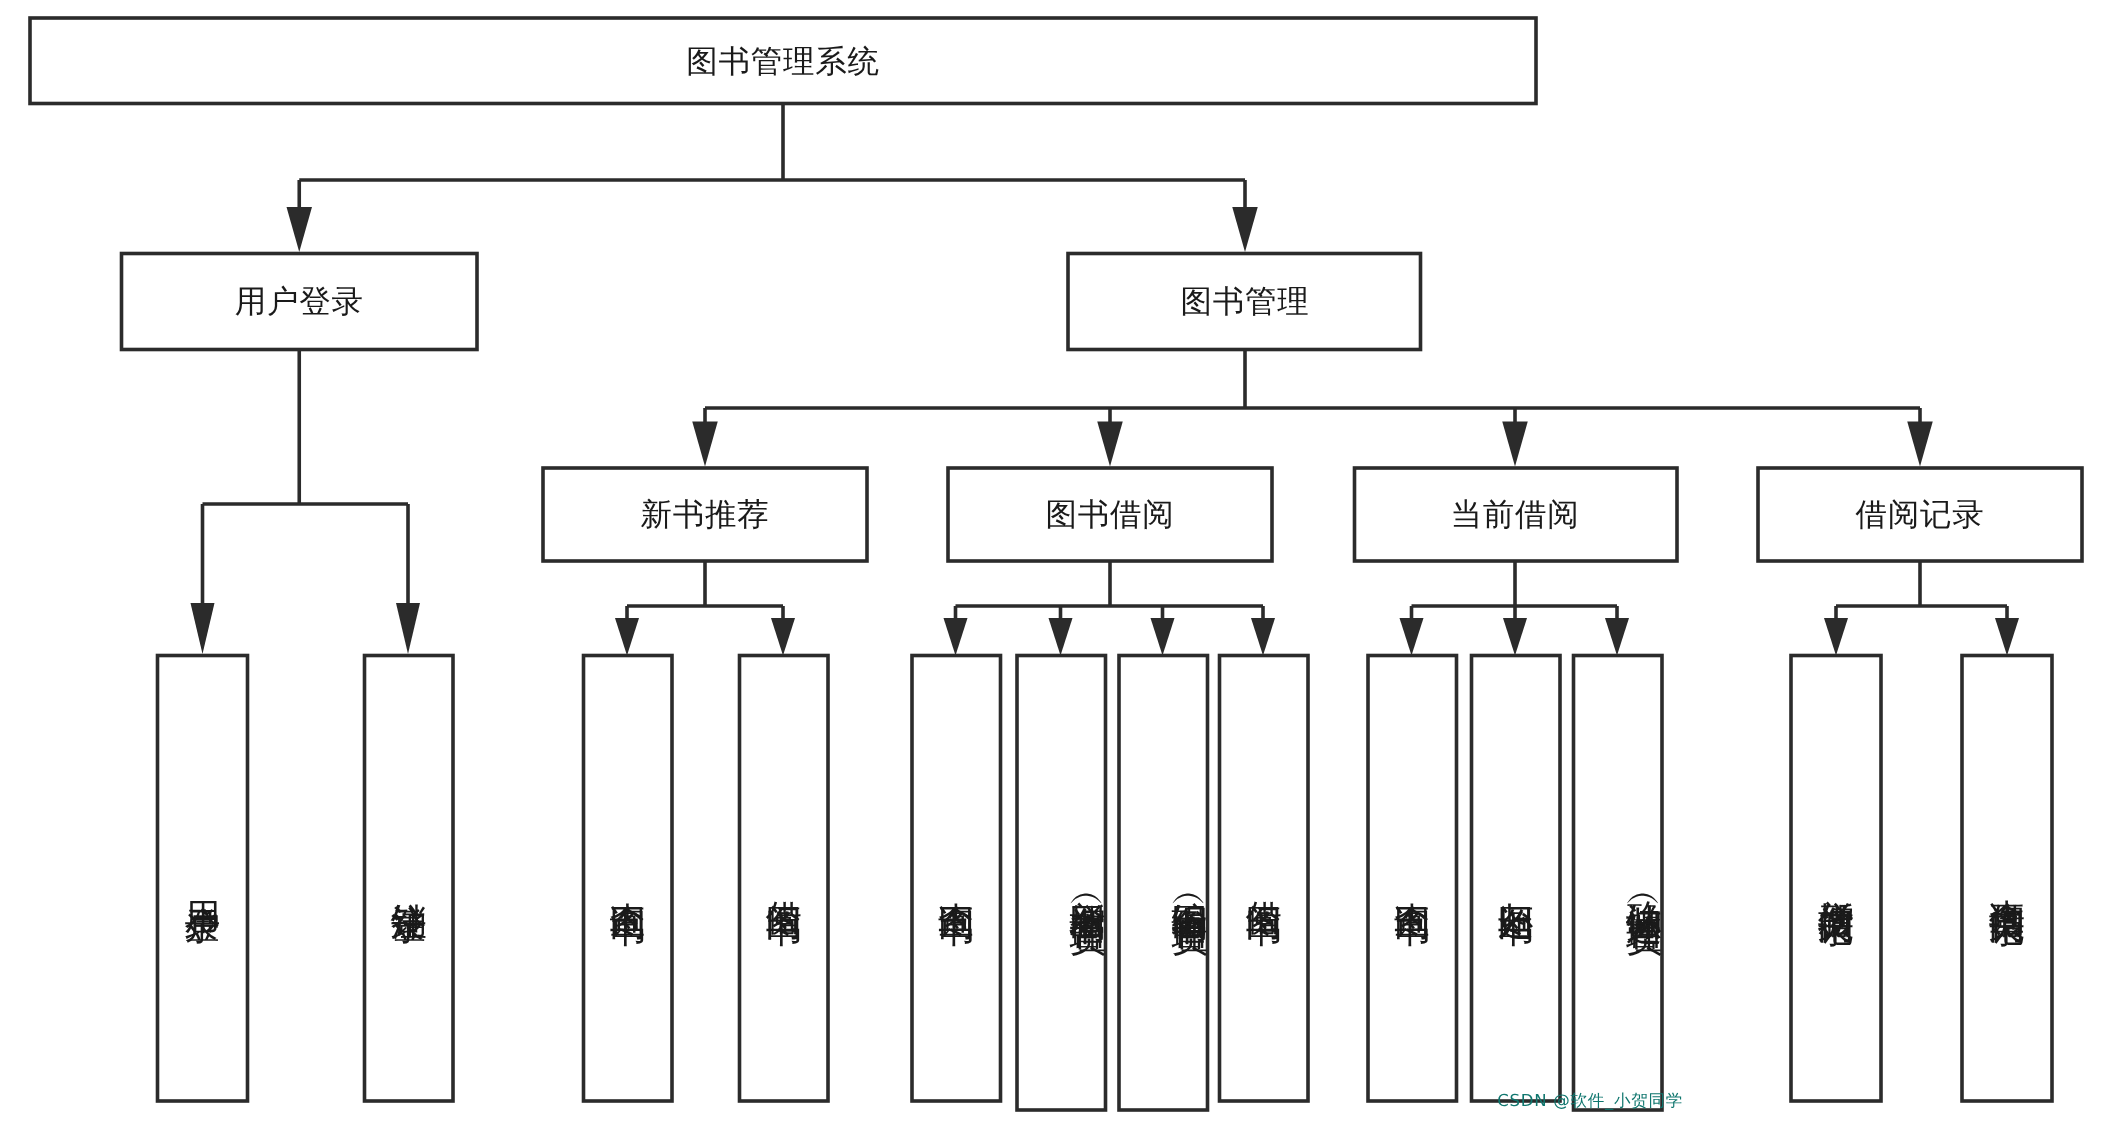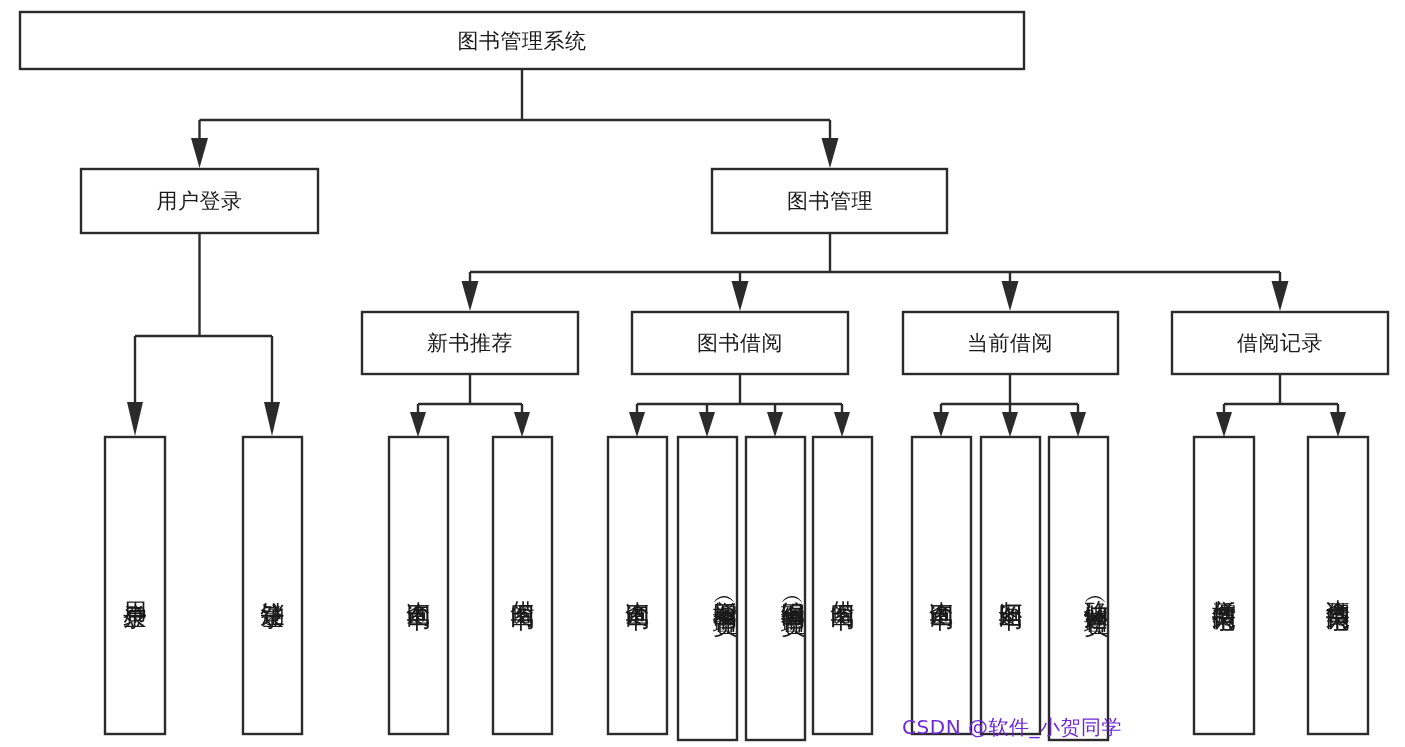--- a/index.html
+++ b/index.html
@@ -61,22 +61,22 @@
     letter-spacing: 2px;
     white-space: nowrap;
     text-align: center;
     pointer-events: none;
   }
   #watermark {
     position: absolute;
     right: 8px;
     bottom: 6px;
     font-family: "DejaVu Sans", "Liberation Sans", sans-serif;
-    font-size: 20px;
-    color: #6d28d9;
+    font-size: 11px;
+    color: #0f766e;
     letter-spacing: 0.5px;
     white-space: nowrap;
   }
 </style>
 </head>
 <body>
 
 <div id="diagram-root">
 
   <svg id="flow-svg" viewBox="0 0 1405 747">

